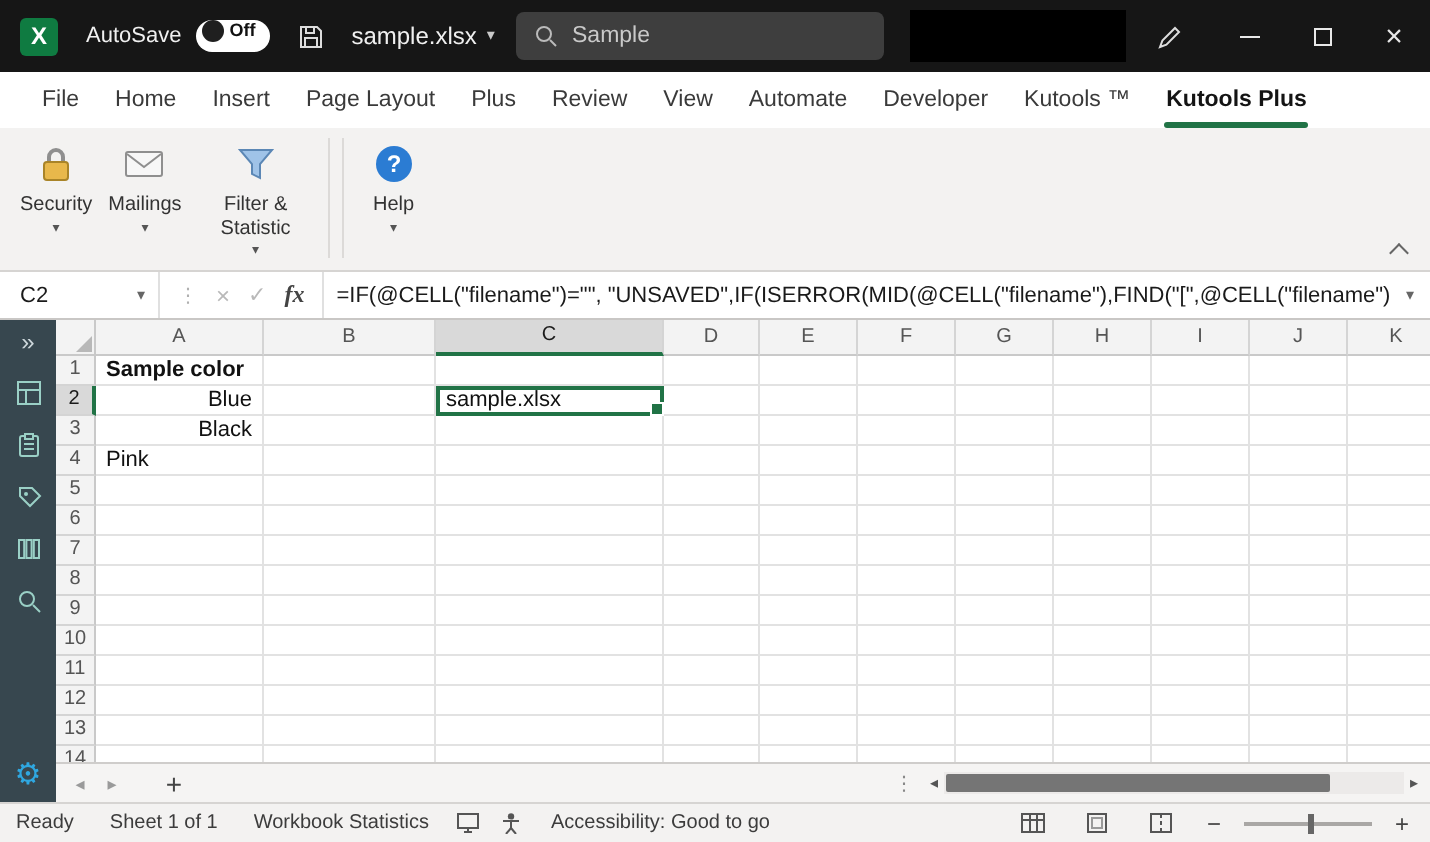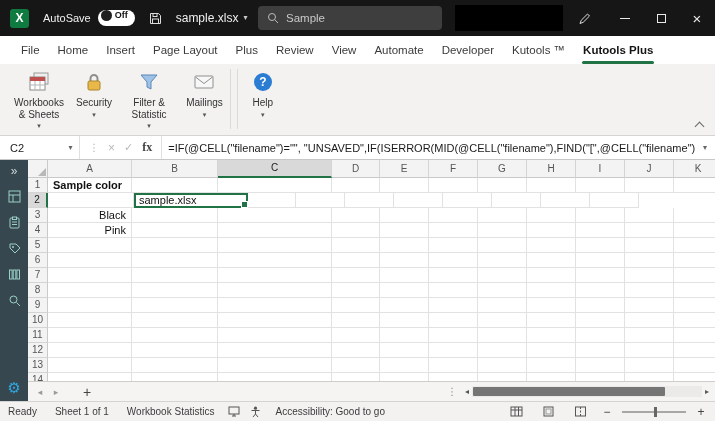--- a/index.html
+++ b/index.html
@@ -45,21 +45,21 @@
 .collapse-chevron::before{content:'';position:absolute;width:6px;height:6px;border-left:1.5px solid #666;border-top:1.5px solid #666;transform:rotate(45deg);top:2px;left:1px}
 
 
 .formulabar{height:24px;background:#fff;border-bottom:1px solid #c9c7c5;display:flex;align-items:center}
 .namebox{width:62px;height:100%;display:flex;align-items:center;padding-left:10px;font-size:11px;color:#1a1a1a}
 .nb-caret{width:18px;height:100%;display:flex;align-items:center;justify-content:center;color:#666;font-size:8px;border-right:1px solid #e0e0e0}
 .fb-icons{display:flex;align-items:center;gap:9px;padding:0 9px;height:100%;border-right:1px solid #e0e0e0}
 .dots{color:#b0b0b0;font-size:10px}
 .fb-x{color:#b9b9b9;font-size:12px}
 .fb-check{color:#b9b9b9;font-size:11px}
-.fx{font-family:"Liberation Serif",serif;font-weight:bold;color:#444;font-size:12px}
+.fx{font-family:"Liberation Serif",serif;font-style:italic;font-weight:bold;color:#444;font-size:12px}
 .formula-text{flex:1;white-space:nowrap;overflow:hidden;padding-left:6px;font-size:11px;color:#1a1a1a}
 .fb-caret{width:20px;display:flex;align-items:center;justify-content:center;color:#666;font-size:8px}
 
 
 .main{display:flex;height:241px}
 .kutools-sidebar{width:28px;flex:none;background:var(--sidebar-bg,#37474f);display:flex;flex-direction:column;align-items:center;padding:5px 0 6px;gap:13px}
 .sb-icon{color:#cdd7db;font-size:12px;line-height:1;display:flex;align-items:center;justify-content:center}
 .sb-gear{margin-top:auto;color:#2fa7e0;font-size:15px;line-height:1}
 .sheet-area{flex:1;display:flex;flex-direction:column;min-width:0}
 .spreadsheet{height:221px;overflow:hidden;background:#fff}
@@ -159,58 +159,44 @@
   <span class="tab active">Kutools Plus</span>
 
 </div>
 
 <div class="ribbon">
   <div class="rgroup">
     <div class="rgroup-body">
       <div class="rbtn">
         <span class="icon">
           <svg width="24" height="24">
-              <rect x="7" y="3" width="14" height="11" fill="#efefef" stroke="#9a9a9a"></rect>
-              <rect x="3" y="7" width="15" height="13" fill="#fff" stroke="#8a8a8a"></rect>
-              <rect x="3" y="7" width="15" height="4" fill="#c0504d"></rect>
-              <line x1="8" y1="11" x2="8" y2="20" stroke="#b5b5b5"></line>
-              <line x1="13" y1="11" x2="13" y2="20" stroke="#b5b5b5"></line>
-              <line x1="3" y1="15" x2="18" y2="15" stroke="#b5b5b5"></line>
-            </svg>
-        </span>
-        <span class="lbl">Workbooks &amp; Sheets</span>
-        <span class="caret2">▾</span>
-      </div>
-      <div class="rbtn">
-        <span class="icon">
-          <svg width="24" height="24">
               <path d="M8.5 12 V8.5 a3.5 3.5 0 0 1 7 0 V12" fill="none" stroke="#8f8f8f" stroke-width="2"></path>
               <rect x="6" y="11" width="12" height="9" rx="1.5" fill="#e8b84b" stroke="#a98428"></rect>
             </svg>
         </span>
         <span class="lbl">Security</span>
-        <span class="caret2">▾</span>
-      </div>
-      <div class="rbtn">
-        <span class="icon">
-          <svg width="24" height="24">
-              <path d="M4 5 H20 L14 12 V19 L10 17 V12 Z" fill="#9fc3e8" stroke="#5b87b5"></path>
-            </svg>
-        </span>
-        <span class="lbl">Filter &amp; Statistic</span>
         <span class="caret2">▾</span>
       </div>
       <div class="rbtn">
         <span class="icon">
           <svg width="24" height="24">
               <rect x="3" y="6" width="18" height="12" rx="1" fill="#f7f7f7" stroke="#8f8f8f"></rect>
               <path d="M3.5 7 L12 13.5 L20.5 7" fill="none" stroke="#8f8f8f"></path>
             </svg>
         </span>
         <span class="lbl">Mailings</span>
+        <span class="caret2">▾</span>
+      </div>
+      <div class="rbtn">
+        <span class="icon">
+          <svg width="24" height="24">
+              <path d="M4 5 H20 L14 12 V19 L10 17 V12 Z" fill="#9fc3e8" stroke="#5b87b5"></path>
+            </svg>
+        </span>
+        <span class="lbl">Filter &amp; Statistic</span>
         <span class="caret2">▾</span>
       </div>
     </div>
     <div class="rgroup-label"></div>
   </div>
   <div class="rsep"></div>
   <div class="rsep"></div>
   <div class="rgroup">
     <div class="rgroup-body">
       <div class="rbtn">
@@ -307,20 +293,21 @@
           <div class="g-cell" style="width: 49px;"></div>
           <div class="g-cell" style="width: 49px;"></div>
           <div class="g-cell" style="width: 49px;"></div>
           <div class="g-cell" style="width: 49px;"></div>
           <div class="g-cell" style="width: 49px;"></div>
           <div class="g-cell" style="width: 49px;"></div>
           <div class="g-cell" style="width: 49px;"></div>
         </div>
         <div class="g-row">
           <div class="g-rowhead sel-row">2</div>
+          <div class="g-cell" style="width: 84px; text-align: right;">Blue</div>
           <div class="g-cell" style="width: 86px;"></div>
           <div class="g-cell selected" style="width: 114px;">sample.xlsx</div>
           <div class="g-cell" style="width: 48px;"></div>
           <div class="g-cell" style="width: 49px;"></div>
           <div class="g-cell" style="width: 49px;"></div>
           <div class="g-cell" style="width: 49px;"></div>
           <div class="g-cell" style="width: 49px;"></div>
           <div class="g-cell" style="width: 49px;"></div>
           <div class="g-cell" style="width: 49px;"></div>
           <div class="g-cell" style="width: 49px;"></div>
@@ -334,21 +321,21 @@
           <div class="g-cell" style="width: 49px;"></div>
           <div class="g-cell" style="width: 49px;"></div>
           <div class="g-cell" style="width: 49px;"></div>
           <div class="g-cell" style="width: 49px;"></div>
           <div class="g-cell" style="width: 49px;"></div>
           <div class="g-cell" style="width: 49px;"></div>
           <div class="g-cell" style="width: 49px;"></div>
         </div>
         <div class="g-row">
           <div class="g-rowhead">4</div>
-          <div class="g-cell" style="width: 84px; text-align: right;">Pink</div>
+          <div class="g-cell" style="width: 84px; ">Pink</div>
           <div class="g-cell" style="width: 86px;"></div>
           <div class="g-cell" style="width: 114px;"></div>
           <div class="g-cell" style="width: 48px;"></div>
           <div class="g-cell" style="width: 49px;"></div>
           <div class="g-cell" style="width: 49px;"></div>
           <div class="g-cell" style="width: 49px;"></div>
           <div class="g-cell" style="width: 49px;"></div>
           <div class="g-cell" style="width: 49px;"></div>
           <div class="g-cell" style="width: 49px;"></div>
           <div class="g-cell" style="width: 49px;"></div>

